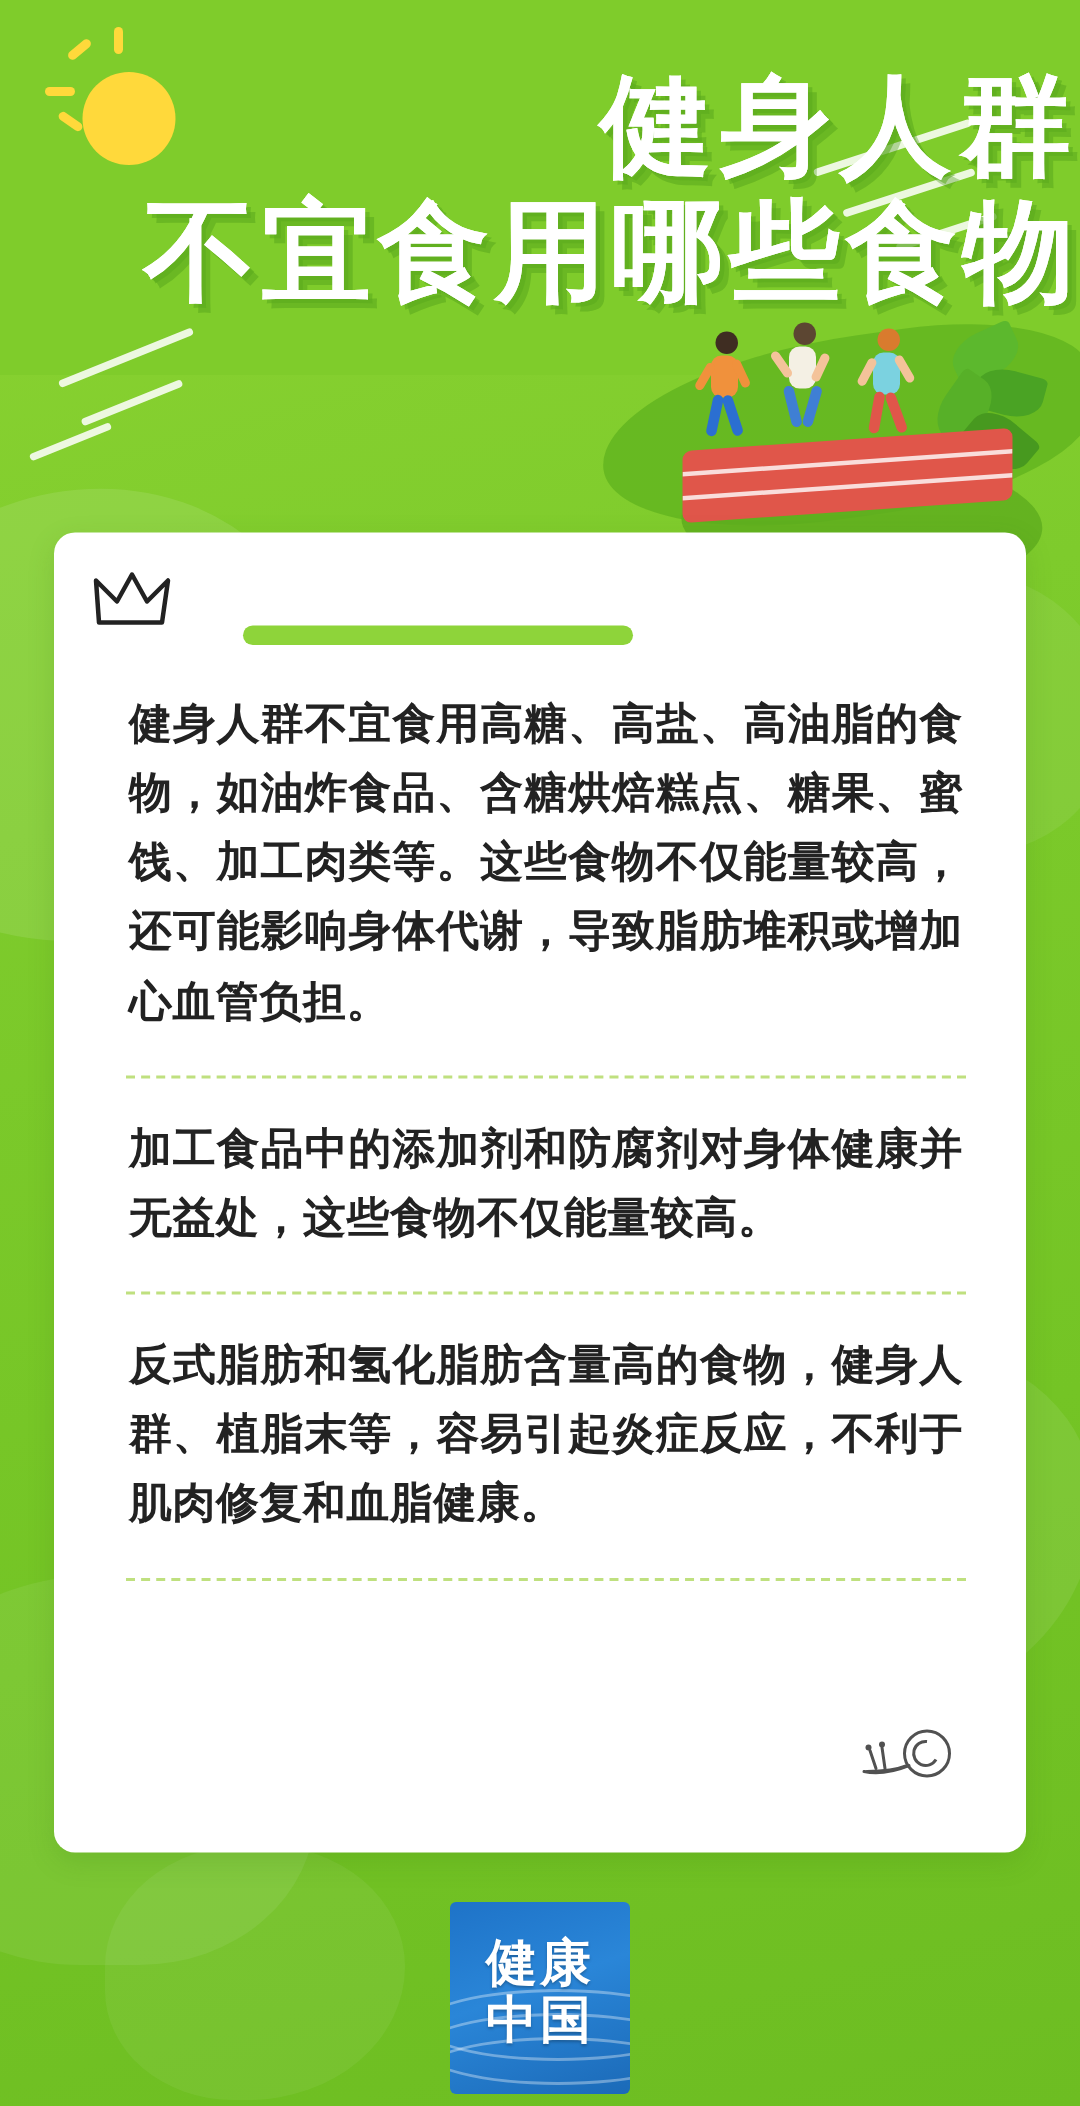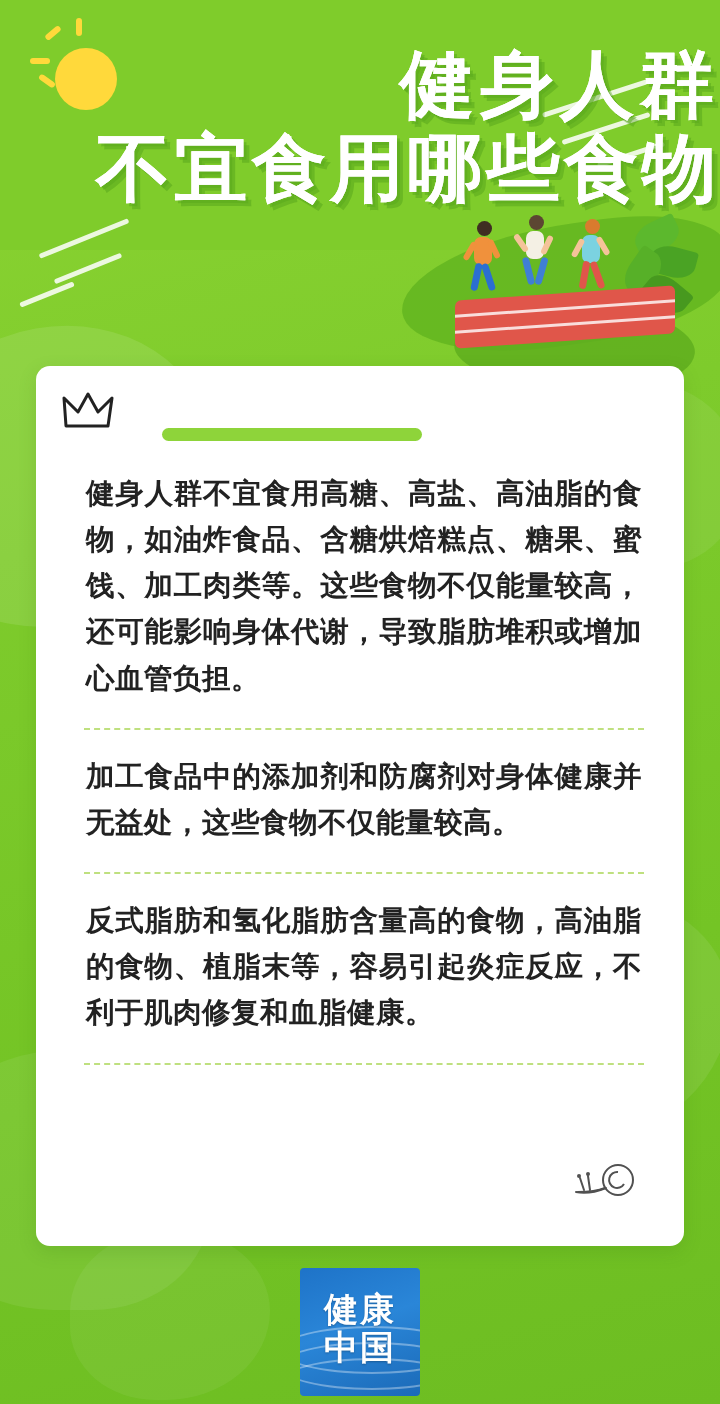--- a/index.html
+++ b/index.html
@@ -133,21 +133,21 @@
 
   .runner { position: absolute; width: 46px; height: 84px; }
   .runner .head { position: absolute; width: 15px; height: 15px; border-radius: 50%; }
   .runner .body { position: absolute; width: 18px; height: 28px; border-radius: 7px; }
   .runner .leg { position: absolute; width: 7px; height: 28px; border-radius: 4px; }
   .runner .arm { position: absolute; width: 6px; height: 20px; border-radius: 4px; }
 
   
   .card {
     position: absolute;
-    left: 36px; top: 366px;
+    left: 36px; top: 355px;
     width: 648px; height: 880px;
     background: #ffffff;
     border-radius: 14px;
     box-shadow: 0 6px 18px rgba(60,120,20,0.18);
   }
   .card-inner {
     position: absolute;
     left: 48px; right: 40px;
     top: 40px;
   }
@@ -302,21 +302,21 @@
       <path d="M4 36 L2 8 L16 22 L26 4 L36 22 L50 8 L46 36 Z" fill="none" stroke="#222" stroke-width="3" stroke-linejoin="round"></path>
     </svg>
 
     <div class="card-inner">
       <div class="green-bar"></div>
 
       <p class="para">健身人群不宜食用高糖、高盐、高油脂的食物，如油炸食品、含糖烘焙糕点、糖果、蜜饯、加工肉类等。这些食物不仅能量较高，还可能影响身体代谢，导致脂肪堆积或增加心血管负担。</p>
       <hr class="divider">
       <p class="para">加工食品中的添加剂和防腐剂对身体健康并无益处，这些食物不仅能量较高。</p>
       <hr class="divider">
-      <p class="para">反式脂肪和氢化脂肪含量高的食物，高油脂的食物、植脂末等，容易引起炎症反应，不利于肌肉修复和血脂健康。</p>
+      <p class="para">反式脂肪和氢化脂肪含量高的食物，健身人群、植脂末等，容易引起炎症反应，不利于肌肉修复和血脂健康。</p>
       <hr class="divider">
     </div>
 
     <svg class="snail" viewBox="0 0 70 52">
       <path d="M4 44 C14 46 24 44 34 40" fill="none" stroke="#333" stroke-width="2" stroke-linecap="round"></path>
       <circle cx="46" cy="32" r="15" fill="none" stroke="#333" stroke-width="2"></circle>
       <path d="M46 32 m0 -8 a8 8 0 1 0 6 12" fill="none" stroke="#333" stroke-width="2"></path>
       <path d="M33 40 C28 42 18 44 6 44" fill="none" stroke="#333" stroke-width="2" stroke-linecap="round"></path>
       <path d="M12 42 L8 30" fill="none" stroke="#333" stroke-width="2" stroke-linecap="round"></path>
       <path d="M18 42 L16 28" fill="none" stroke="#333" stroke-width="2" stroke-linecap="round"></path>

